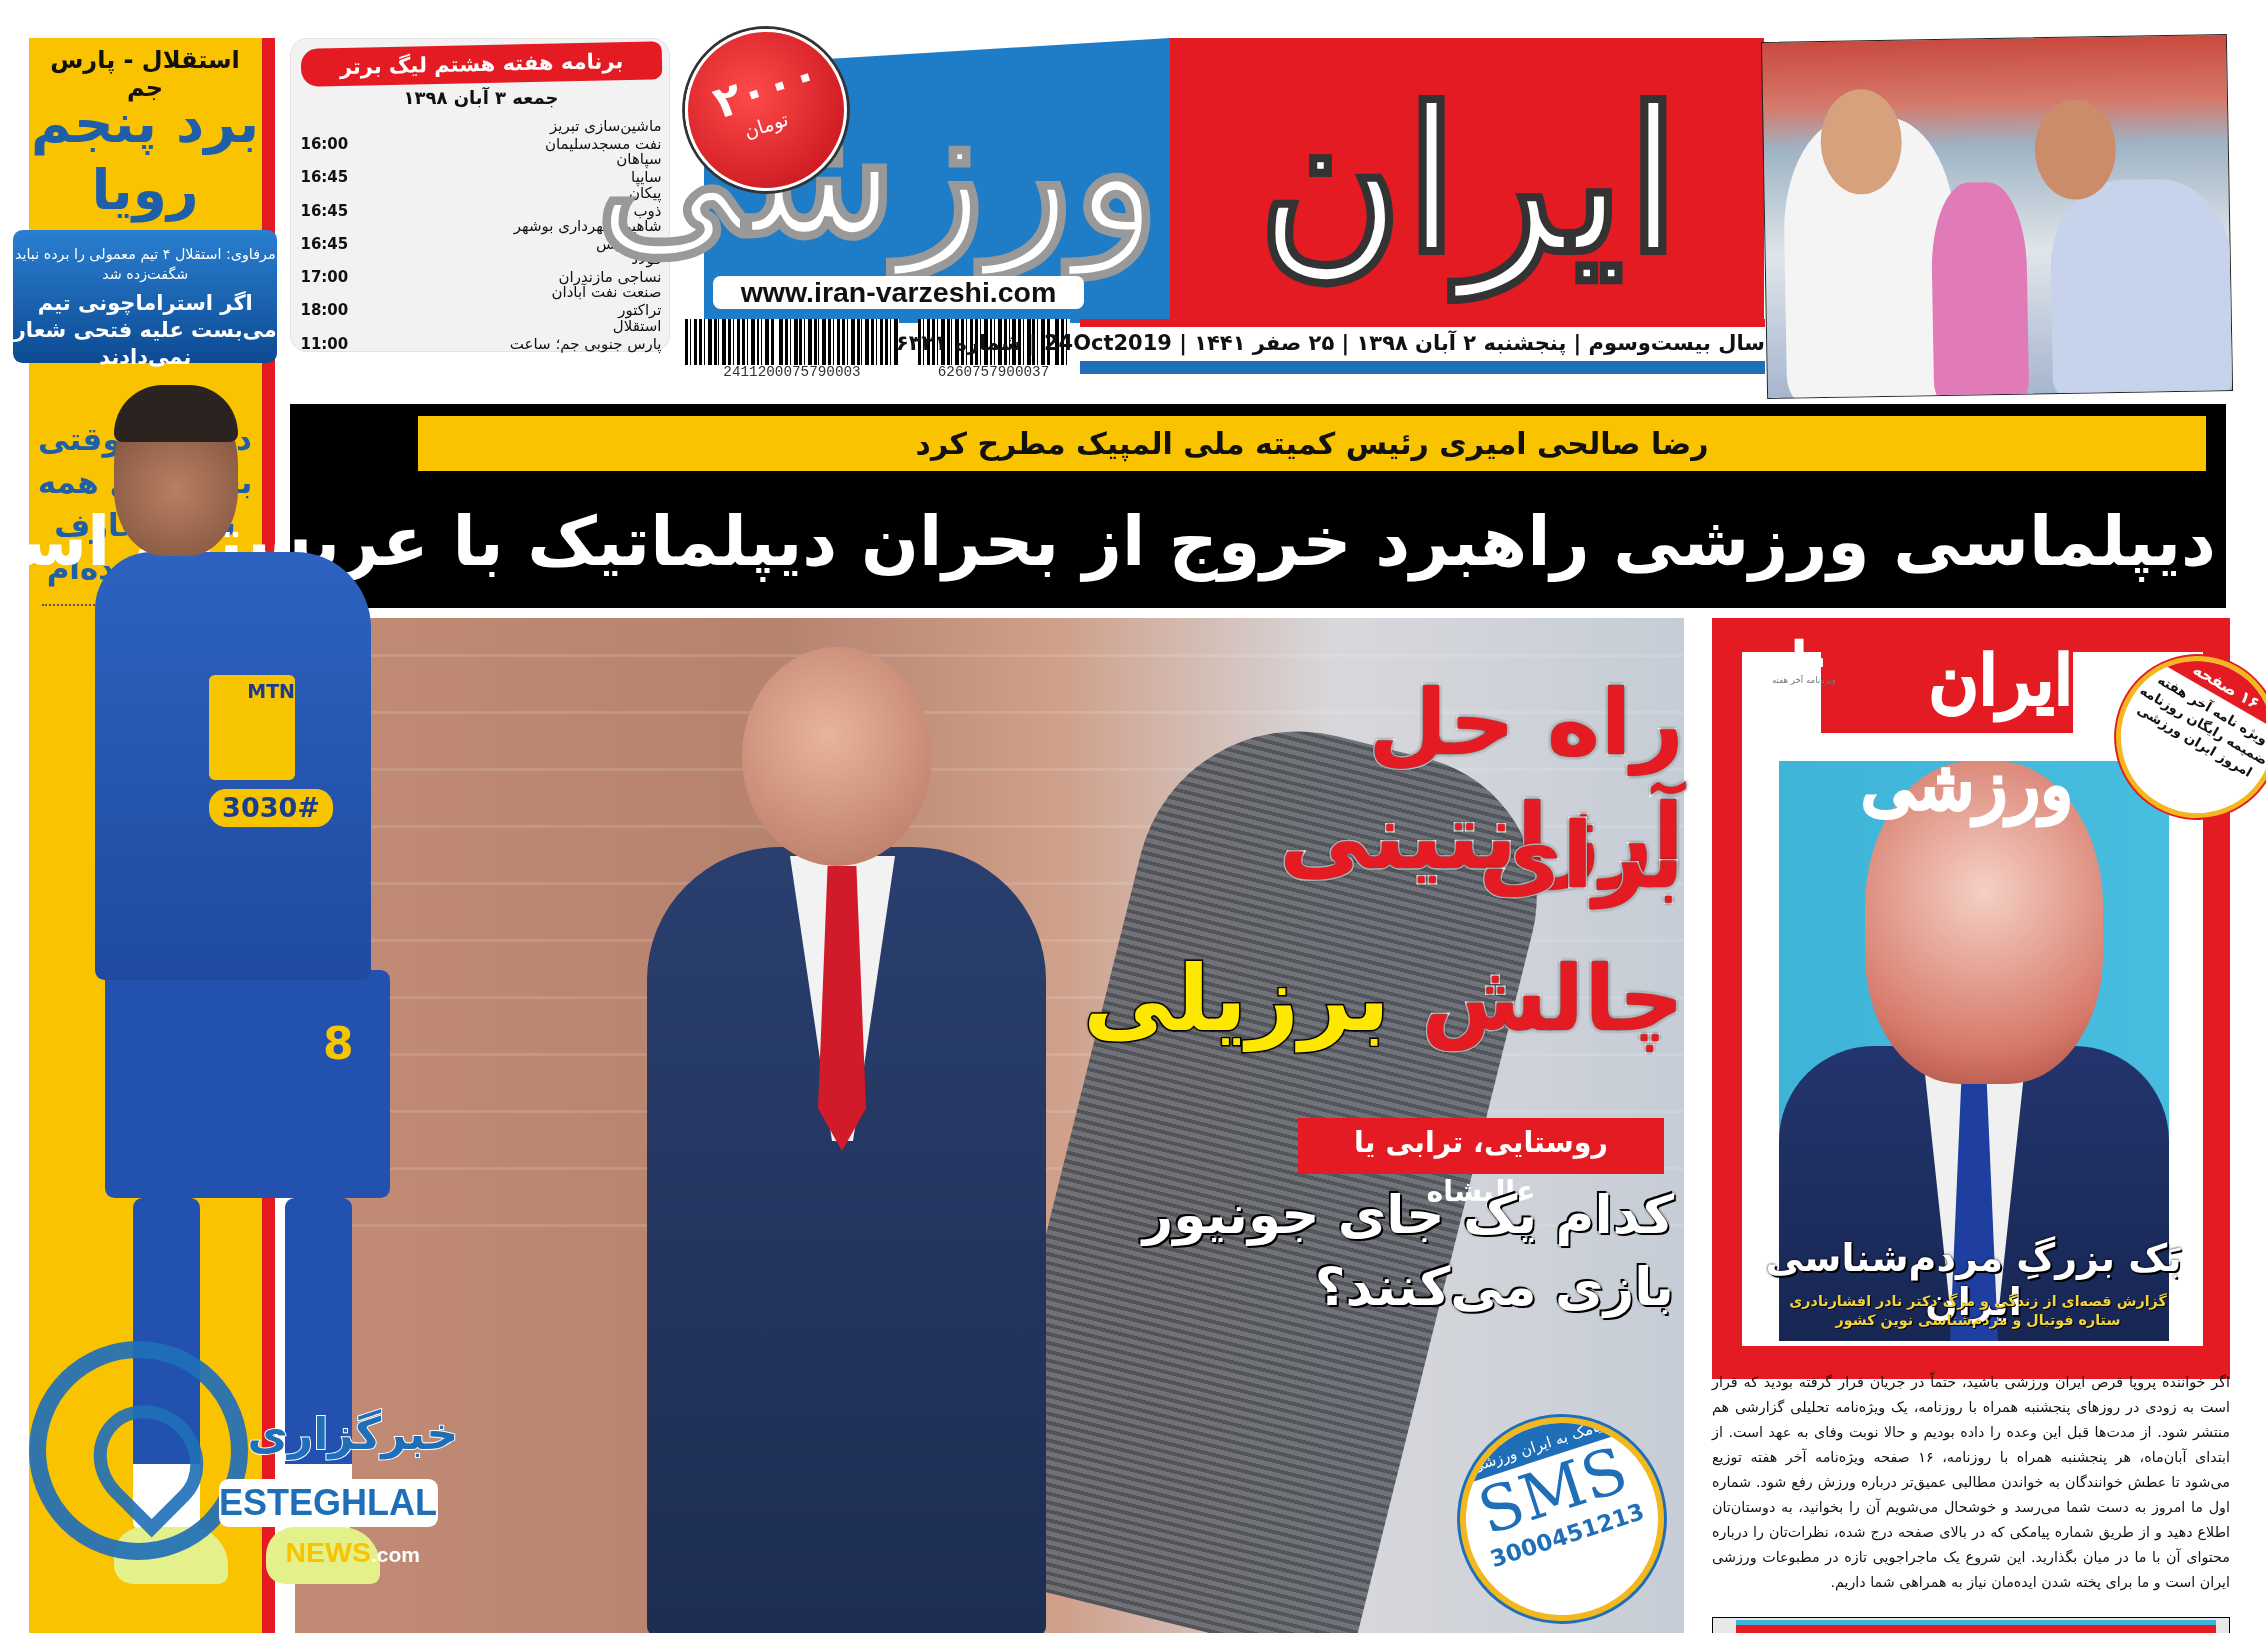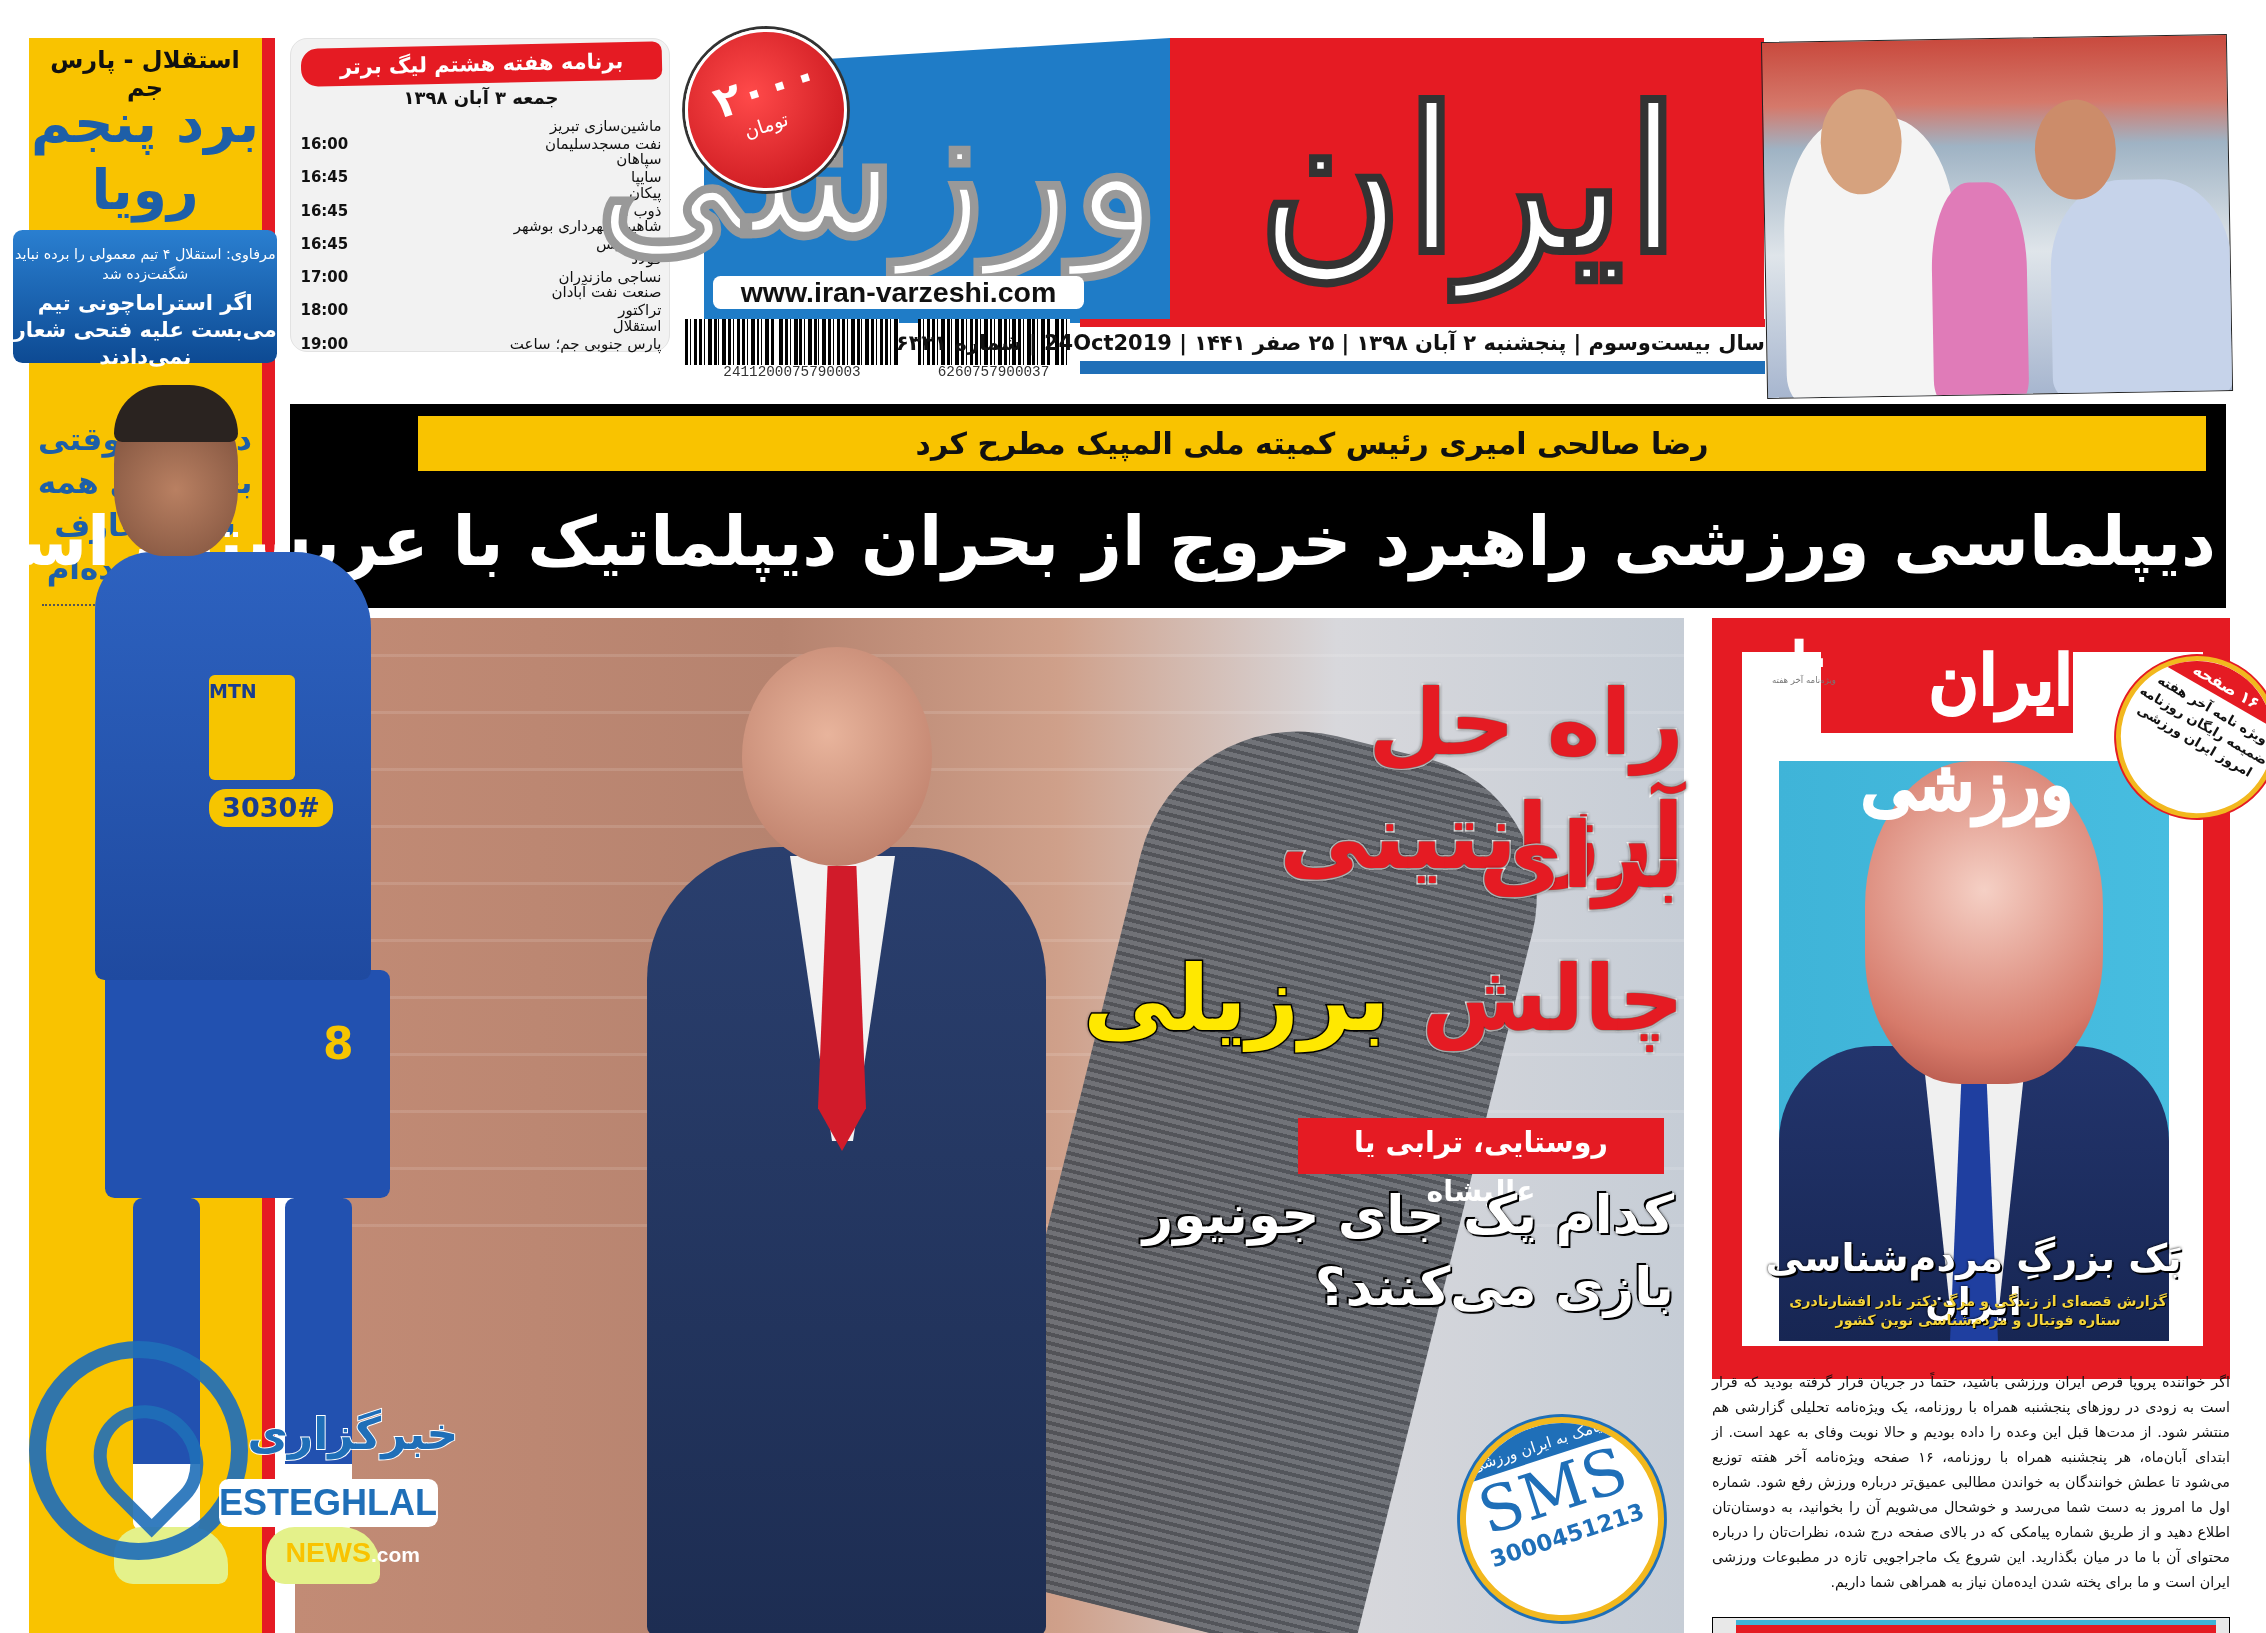--- a/index.html
+++ b/index.html
@@ -79,21 +79,21 @@
   #sms-badge { left: 1460px; top: 1417px; width: 204px; height: 204px; border-radius:50%; background:#fff; border: 6.7px solid #f2b81e; box-shadow: 0 0 0 2.9px #1f6fb8; transform: rotate(-18deg); text-align:center; overflow:hidden; }
   .sms-tab { background:#1f6fb8; color:#fff; font-size: 15px; padding: 9.5px 0 5.7px; }
   .sms-big { font-family:"DejaVu Serif", serif; font-size: 63px; color:#1f6fb8; line-height: 67px; direction:ltr; }
   .sms-num { font-size: 23px; color:#1f6fb8; font-weight:bold; direction:ltr; }
 
   
   #player { left: 95px; top: 390px; width: 304px; height: 1236px; }
   .pl-head { position:absolute; left: 19px; top: 0; width: 124px; height: 166px; border-radius: 45% 45% 40% 40%; background: radial-gradient(circle at 50% 60%, #b98062, #6f4533); }
   .pl-hair { position:absolute; left: 19px; top: -4.8px; width: 124px; height: 57px; border-radius: 57px 57px 9.5px 9.5px; background:#2a2320; }
   .pl-shirt { position:absolute; left: 0; top: 162px; width: 276px; height: 428px; background: linear-gradient(#2d62c0, #1f4aa0); border-radius: 57px 76px 9.5px 9.5px; }
-  .pl-sponsor { position:absolute; left: 114px; top: 285px; width: 86px; height: 105px; background:#f6c500; border-radius:5.7px; color:#1a3d8f; font-weight:bold; font-size:19px; text-align:left; line-height:32px; direction:ltr; }
+  .pl-sponsor { position:absolute; left: 114px; top: 285px; width: 86px; height: 105px; background:#f6c500; border-radius:5.7px; color:#1a3d8f; font-weight:bold; font-size:19px; text-align:right; line-height:32px; direction:ltr; }
   .pl-number { position:absolute; left: 114px; top: 399px; width: 124px; height: 38px; background:#f6c500; border-radius:17px; color:#1a3d8f; font-weight:bold; font-size:27px; text-align:center; line-height:38px; direction:ltr; }
   .pl-shorts { position:absolute; left: 9.5px; top: 580px; width: 285px; height: 228px; background:#2251b0; border-radius: 9.5px; }
   .pl-shortnum { position:absolute; left: 228px; top: 628px; color:#f6c500; font-size: 44px; font-weight:bold; direction:ltr; }
   .pl-leg { position:absolute; top: 808px; width: 67px; height: 333px; background: linear-gradient(#2251b0 80%, #fff 80%); border-radius: 9.5px; }
   .pl-boot { position:absolute; top: 1137px; width: 114px; height: 57px; background:#e4f18a; border-radius: 28.5px 38px 9.5px 19px; }
 
   
   #watermark { left: 28.5px; top: 1341px; width: 390px; height: 257px; }
   .wm-globe { position:absolute; left: 0; top: 0; width: 219px; height: 219px; border-radius:50%; border: 17px solid #1f6fb8; opacity: .92; }
   .wm-pin { position:absolute; left: 67px; top: 62px; width: 105px; height: 114px; border: 13.3px solid #1f6fb8; border-radius: 50% 50% 50% 0; transform: rotate(-45deg); opacity:.9; }
@@ -181,21 +181,21 @@
       <span class="home">صنعت نفت آبادان</span>
       <span class="line2">
         <span>تراکتور</span>
         <span class="time">18:00</span>
       </span>
     </div>
   <div class="fx-row" style="top:278px">
       <span class="home">استقلال</span>
       <span class="line2">
         <span>پارس جنوبی جم؛ ساعت</span>
-        <span class="time">19:00</span>
+        <span class="time">11:00</span>
       </span>
     </div>
 </div>
 
 <div id="logo-blue" class="abs"></div>
 <div id="logo-red" class="abs"></div>
 <div id="logo-varzeshi" class="abs logo-word">ورزشی</div>
 <div id="logo-iran" class="abs logo-word">ایران</div>
 <div id="price-badge" class="abs">
   <div class="price-num">۲۰۰۰</div>

